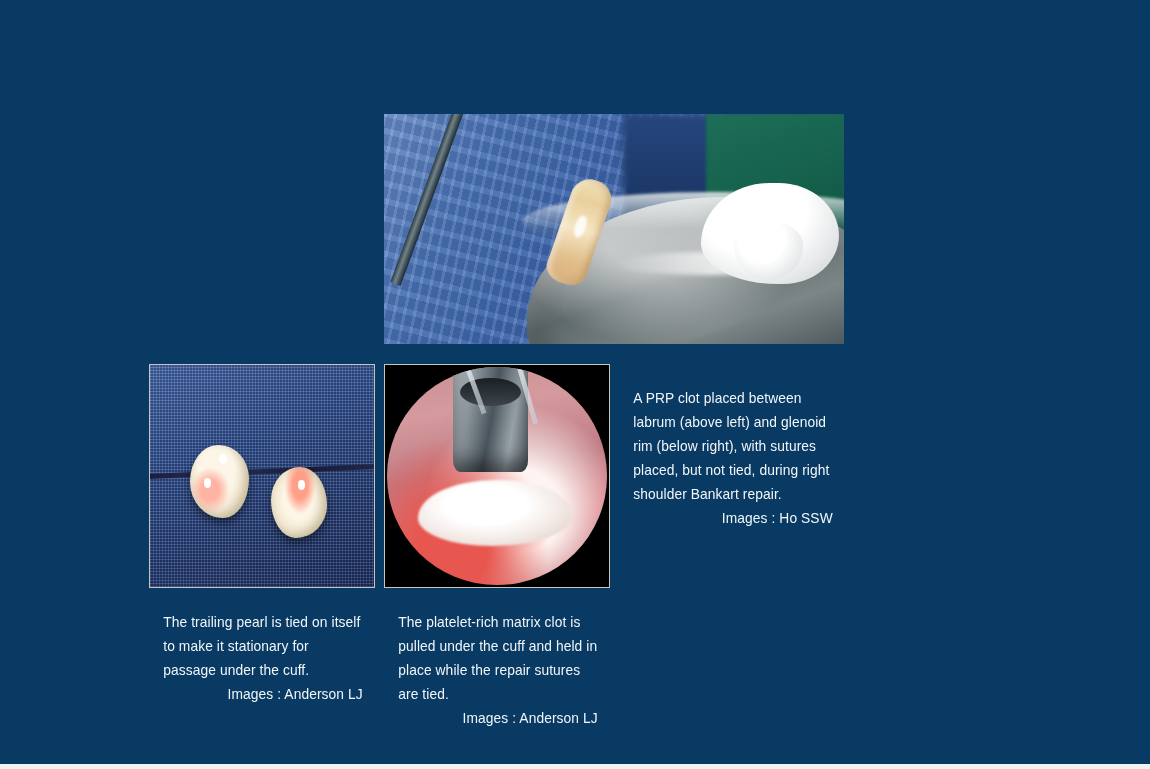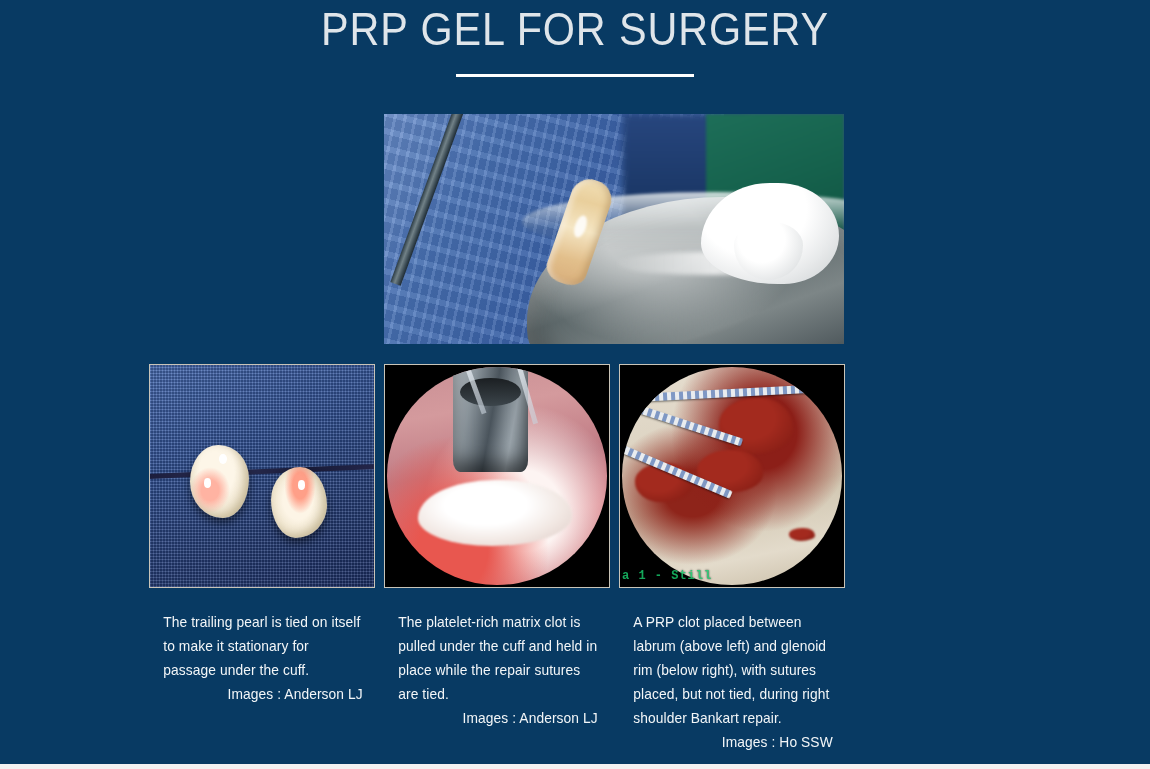--- a/index.html
+++ b/index.html
@@ -363,24 +363,20 @@
     display: block;
     text-align: right;
     padding-right: 2px;
   }
 </style>
 </head>
 <body>
 
 <div id="slide">
 
-  <div id="title-block">
-    <h1 id="slide-title">PRP GEL FOR SURGERY</h1>
-    <div id="title-rule"></div>
-  </div>
 
   <div id="hero">
     <div class="scene">
       <div class="drape-blue"></div>
       <div class="drape-dark"></div>
       <div class="drape-green"></div>
       <div class="bowl"></div>
       <div class="bowl-rim"></div>
       <div class="bowl-shine"></div>
       <div class="glove"></div>
@@ -424,34 +420,20 @@
           </div>
         </div>
       </div>
       <div class="caption">
         <span>The platelet-rich matrix clot is pulled under the cuff and held in place while the repair sutures are tied.</span>
         <span class="credit">Images : Anderson LJ</span>
       </div>
     </div>
 
     <div class="thumb-col">
-      <div class="thumb">
-        <div class="scope scope4">
-          <div class="scope-circle">
-            <div class="blood b1"></div>
-            <div class="blood b3"></div>
-            <div class="blood b2"></div>
-            <div class="blood b4"></div>
-            <div class="sut-line sut-a"></div>
-            <div class="sut-line sut-b"></div>
-            <div class="sut-line sut-c"></div>
-          </div>
-          <div class="scope-overlay">a 1 - Still</div>
-        </div>
-      </div>
       <div class="caption">
         <span>A PRP clot placed between labrum (above left) and glenoid rim (below right), with sutures placed, but not tied, during right shoulder Bankart repair.</span>
         <span class="credit">Images : Ho SSW</span>
       </div>
     </div>
 
   </div>
 </div>
 
 </body></html>

